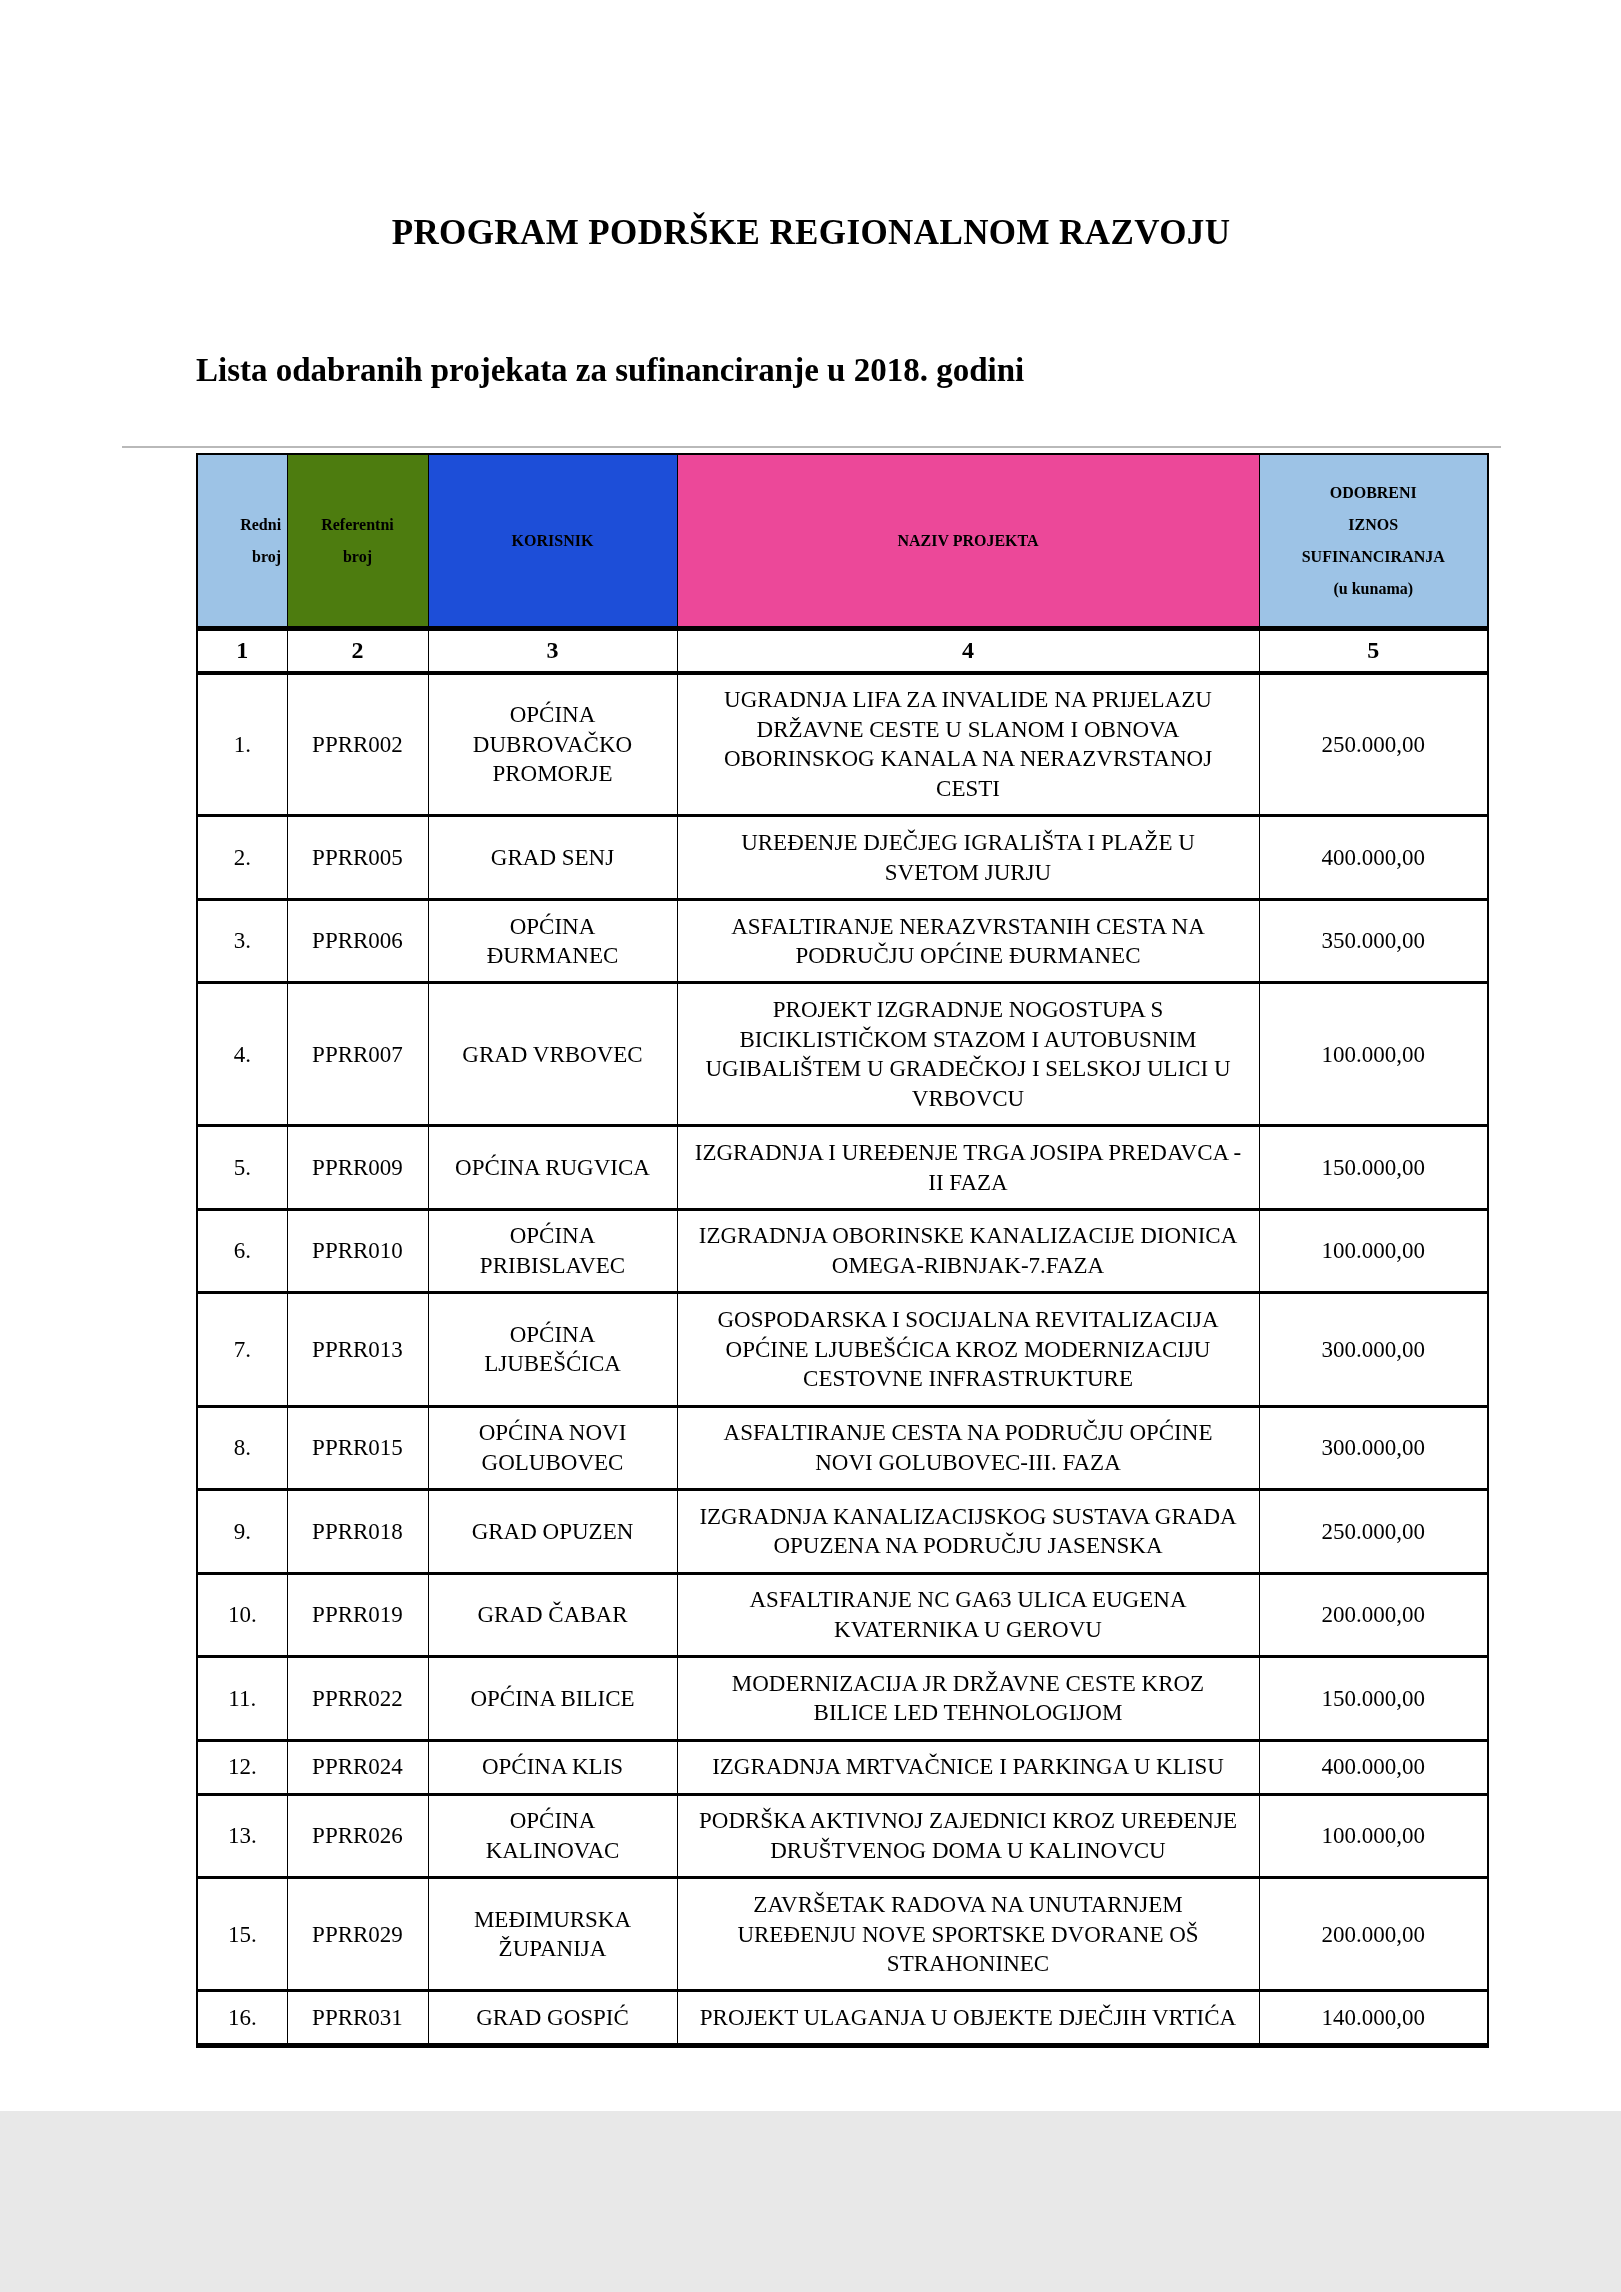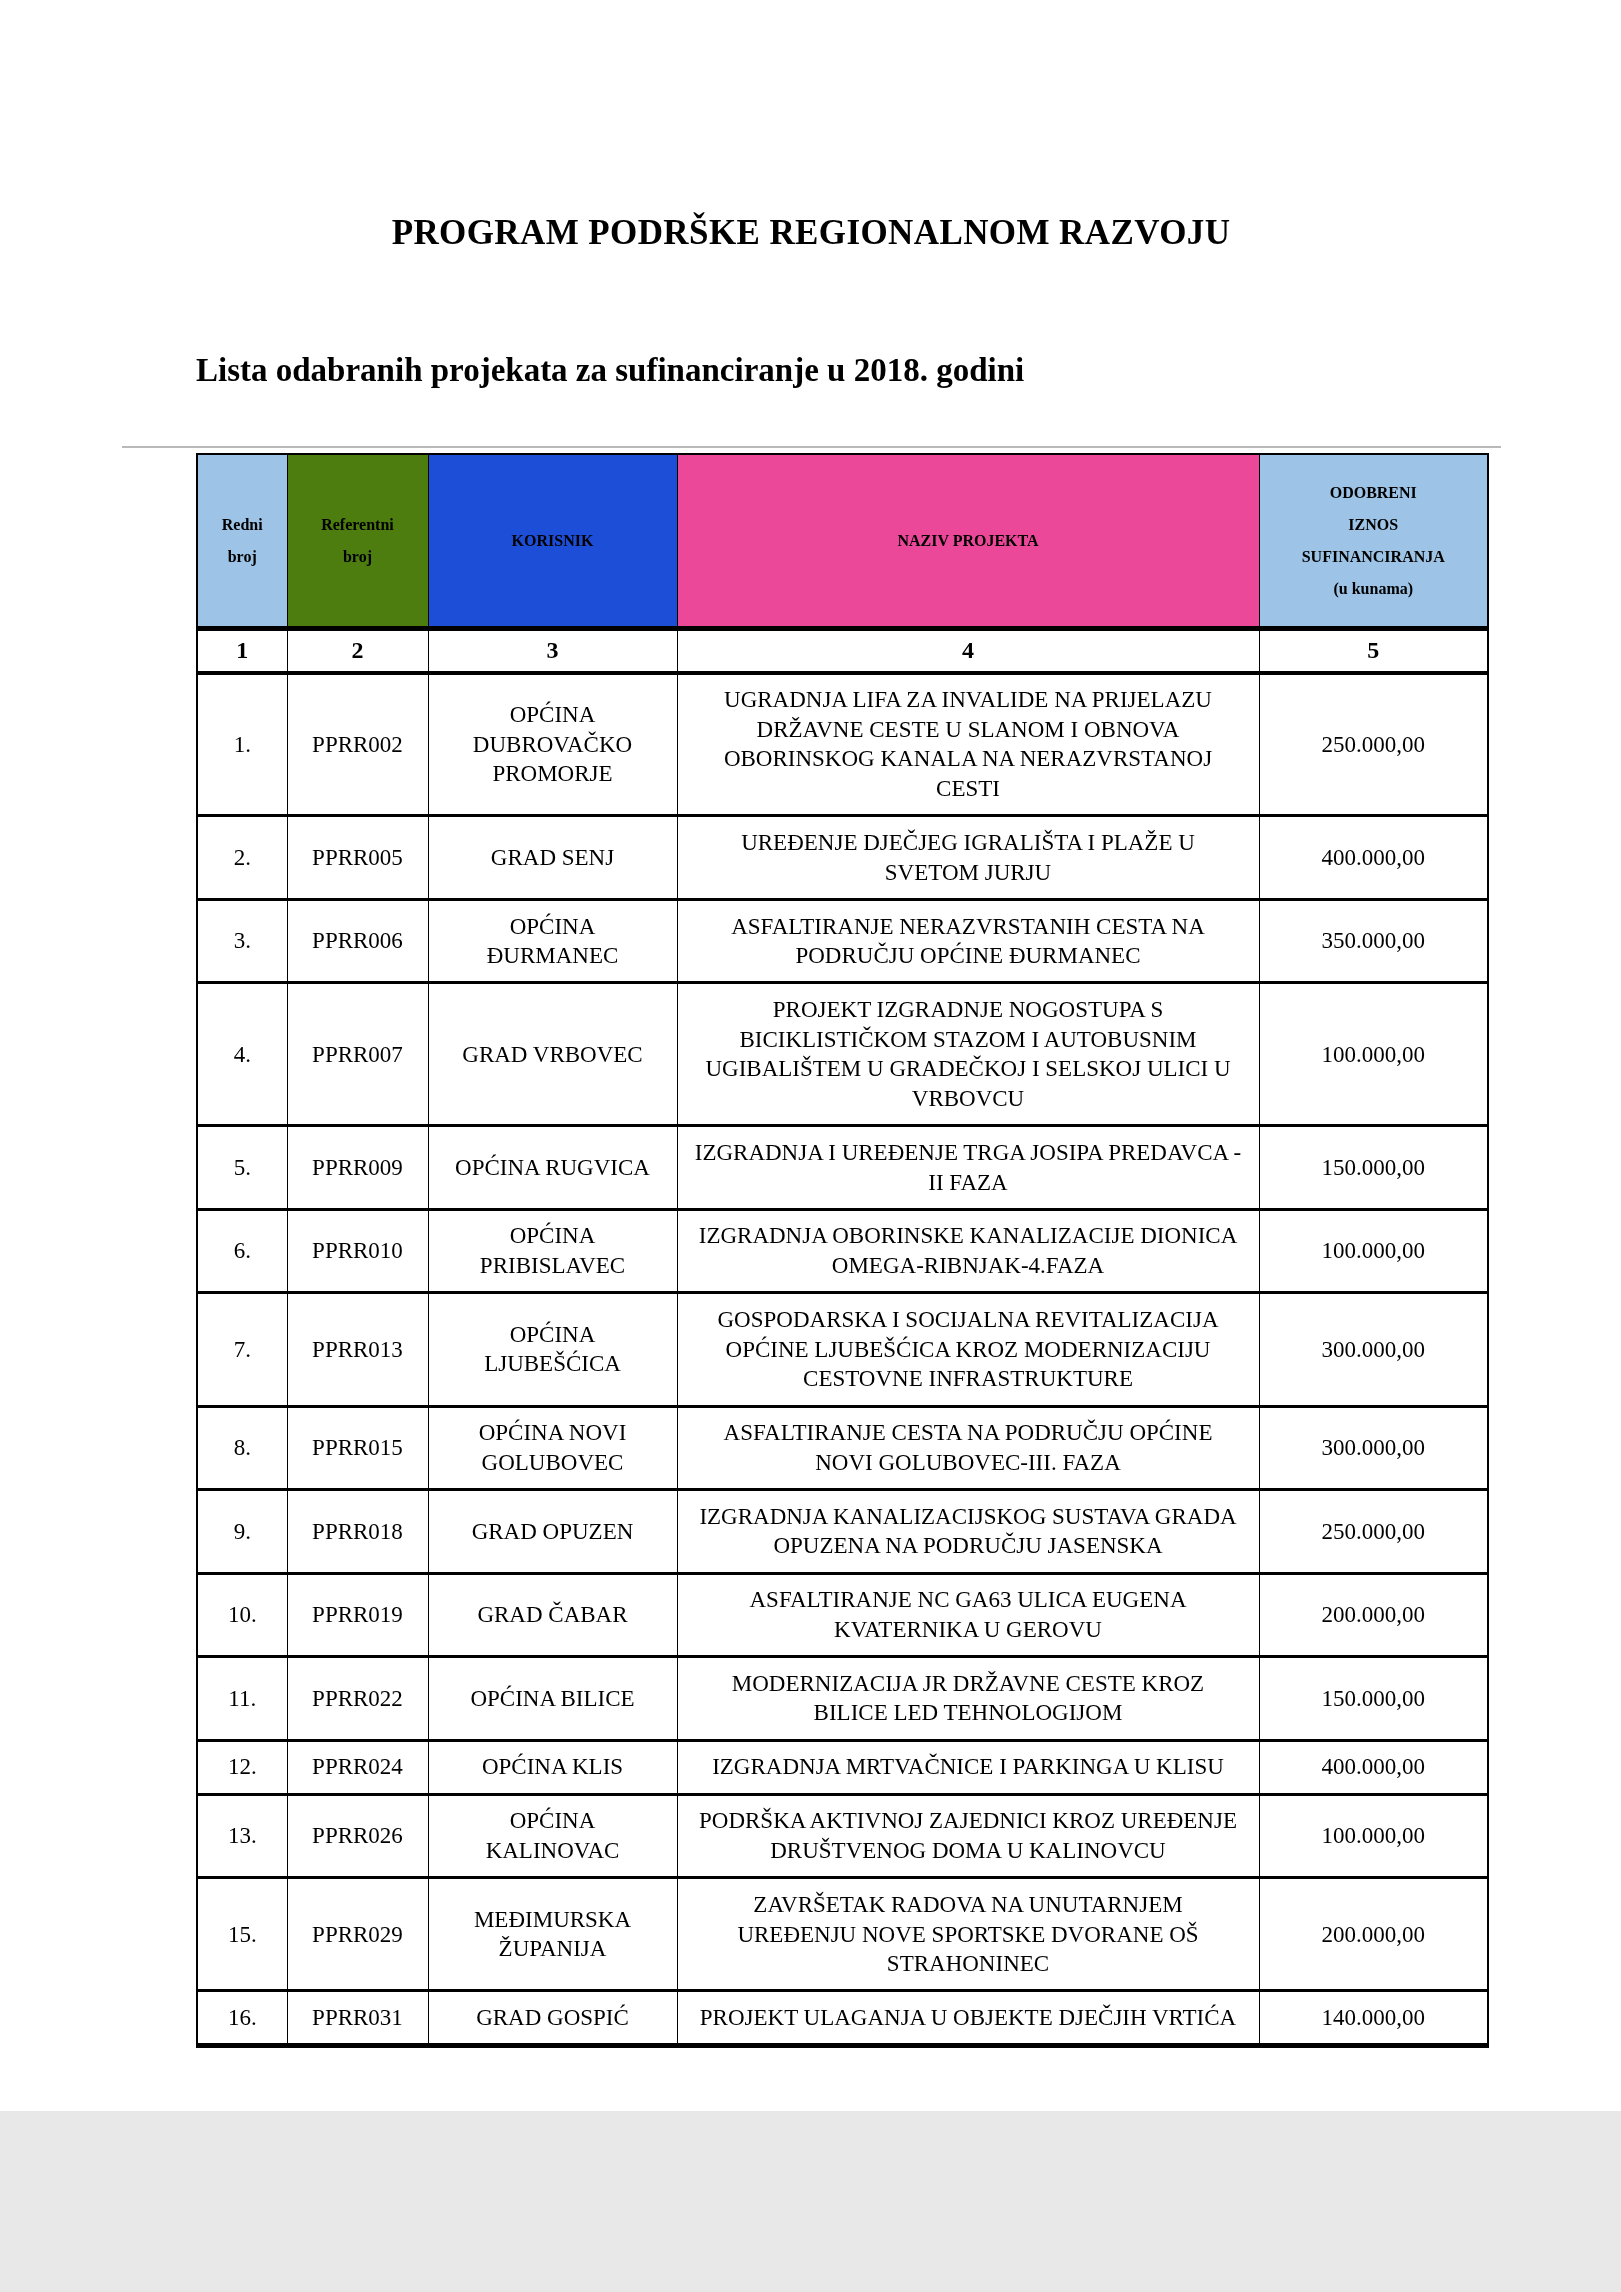--- a/index.html
+++ b/index.html
@@ -96,21 +96,21 @@
   <table class="projects">
     <colgroup>
       <col style="width:90px">
       <col style="width:141px">
       <col style="width:249px">
       <col style="width:582px">
       <col style="width:229px">
     </colgroup>
     <thead>
       <tr class="head-row">
-        <th style="background: rgb(157, 195, 230);">Redni
+        <th style="background: rgb(157, 195, 230); text-align: right;">Redni
 broj</th>
         <th style="background: #4d7c0f;">Referentni
 broj</th>
         <th style="background: #1d4ed8;">KORISNIK</th>
         <th style="background: #ec4899;">NAZIV PROJEKTA</th>
         <th style="background: rgb(157, 195, 230);">ODOBRENI
 IZNOS
 SUFINANCIRANJA
 (u kunama)</th>
       </tr>
@@ -155,21 +155,21 @@
           <td>5.</td>
           <td>PPRR009</td>
           <td>OPĆINA RUGVICA</td>
           <td>IZGRADNJA I UREĐENJE TRGA JOSIPA PREDAVCA -II FAZA</td>
           <td>150.000,00</td>
         </tr>
         <tr>
           <td>6.</td>
           <td>PPRR010</td>
           <td>OPĆINA PRIBISLAVEC</td>
-          <td>IZGRADNJA OBORINSKE KANALIZACIJE DIONICA OMEGA-RIBNJAK-4.FAZA</td>
+          <td>IZGRADNJA OBORINSKE KANALIZACIJE DIONICA OMEGA-RIBNJAK-7.FAZA</td>
           <td>100.000,00</td>
         </tr>
         <tr>
           <td>7.</td>
           <td>PPRR013</td>
           <td>OPĆINA LJUBEŠĆICA</td>
           <td>GOSPODARSKA I SOCIJALNA REVITALIZACIJA OPĆINE LJUBEŠĆICA KROZ MODERNIZACIJU CESTOVNE INFRASTRUKTURE</td>
           <td>300.000,00</td>
         </tr>
         <tr>

